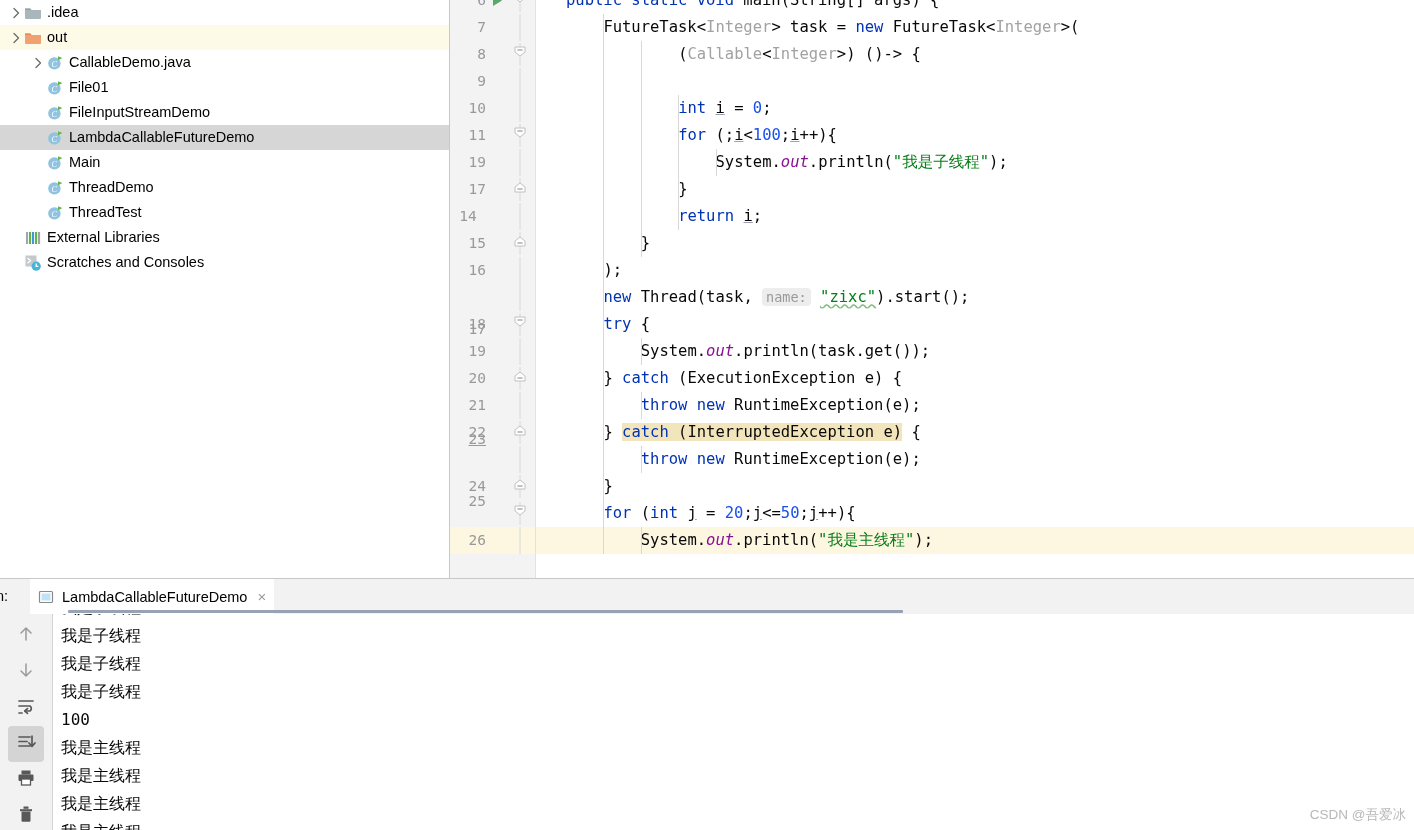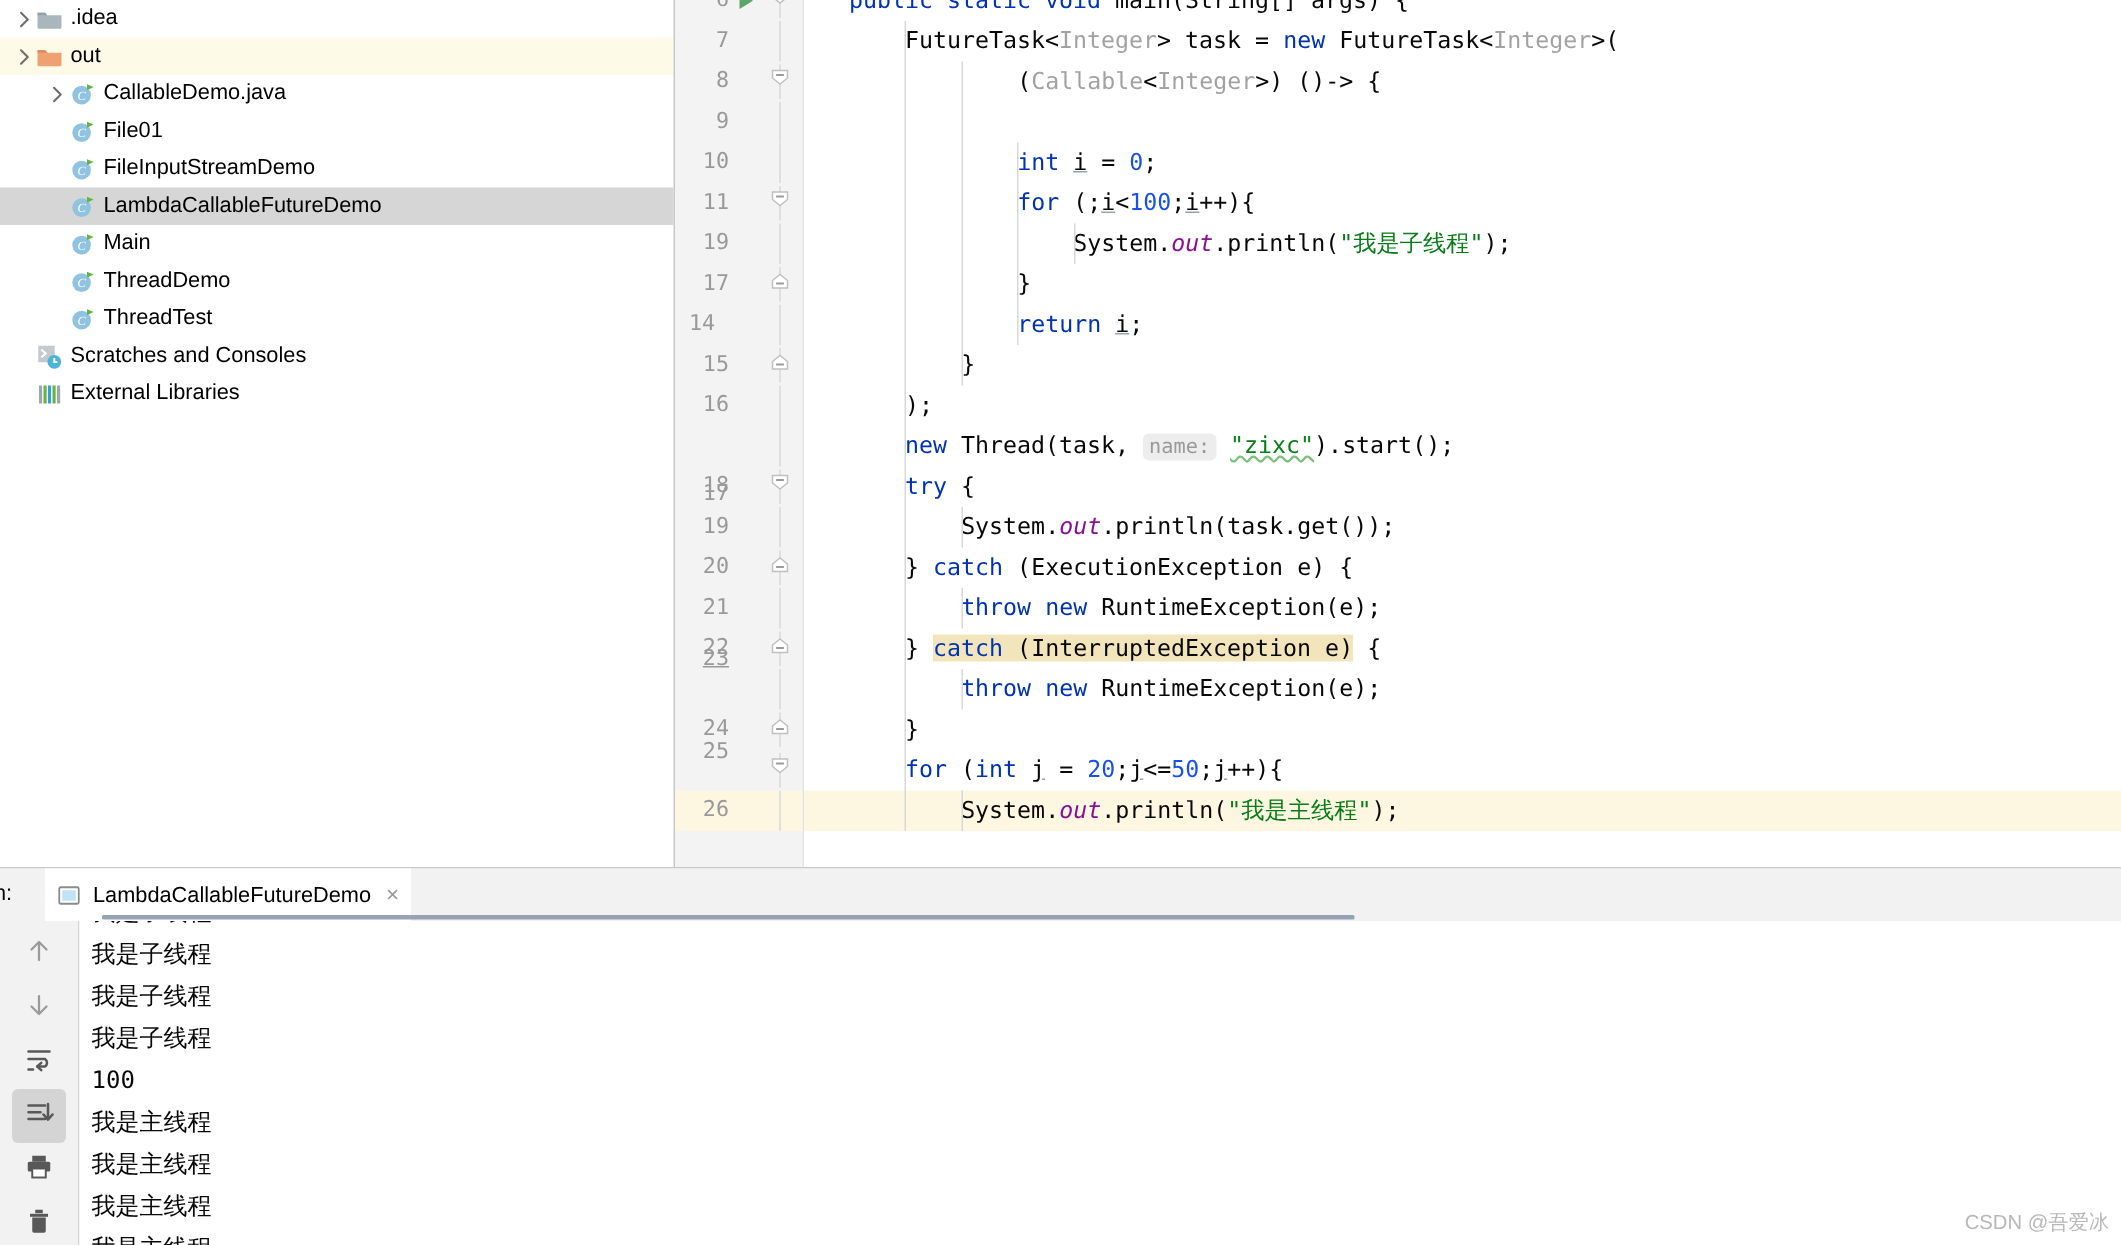--- a/index.html
+++ b/index.html
@@ -282,41 +282,41 @@
               <path d="M12 2.2 l4.4 1.8 -4.4 2.2 z" fill="#62b543"></path>
             </svg>
           </span>
           <span class="tree-label">ThreadTest</span>
         </div>
         <div class="tree-row">
           <span style="display: inline-block; flex: 0 0 8px; height: 1px;"></span>
           <span class="arrow"></span>
           <span class="tree-icon">
             <svg width="18" height="18" viewBox="0 0 18 18">
-              <rect x="1.5" y="1.5" width="11" height="11" fill="#c3c9cc"></rect>
-              <path d="M3.5 4 l3 2.6 -3 2.6" stroke="#ffffff" stroke-width="1.3" fill="none"></path>
-              <circle cx="12.2" cy="12.2" r="4.6" fill="#4fb3d9"></circle>
-              <path d="M12.2 9.6 v2.8 h2.1" stroke="#ffffff" stroke-width="1.3" fill="none"></path>
-            </svg>
-          </span>
-          <span class="tree-label">Scratches and Consoles</span>
-        </div>
-        <div class="tree-row">
-          <span style="display: inline-block; flex: 0 0 8px; height: 1px;"></span>
-          <span class="arrow"></span>
-          <span class="tree-icon">
-            <svg width="18" height="18" viewBox="0 0 18 18">
               <rect x="2" y="3" width="2.1" height="12" fill="#9aa7ad"></rect>
               <rect x="5" y="3" width="2.1" height="12" fill="#62b543"></rect>
               <rect x="8" y="3" width="2.1" height="12" fill="#3b9ad9"></rect>
               <rect x="11" y="3" width="2.1" height="12" fill="#62b543"></rect>
               <rect x="14" y="3" width="2.1" height="12" fill="#9aa7ad"></rect>
             </svg>
           </span>
           <span class="tree-label">External Libraries</span>
+        </div>
+        <div class="tree-row">
+          <span style="display: inline-block; flex: 0 0 8px; height: 1px;"></span>
+          <span class="arrow"></span>
+          <span class="tree-icon">
+            <svg width="18" height="18" viewBox="0 0 18 18">
+              <rect x="1.5" y="1.5" width="11" height="11" fill="#c3c9cc"></rect>
+              <path d="M3.5 4 l3 2.6 -3 2.6" stroke="#ffffff" stroke-width="1.3" fill="none"></path>
+              <circle cx="12.2" cy="12.2" r="4.6" fill="#4fb3d9"></circle>
+              <path d="M12.2 9.6 v2.8 h2.1" stroke="#ffffff" stroke-width="1.3" fill="none"></path>
+            </svg>
+          </span>
+          <span class="tree-label">Scratches and Consoles</span>
         </div>
       </div>
     <div class="panel-divider"></div>
 
     <div class="editor">
       <div class="gutter"></div>
       <div class="gutter-sep"></div>
       <div id="gutter-rows">
           <div class="line-bg-gutter" style="top: -13px;"></div>
           <div class="lnum" style="top: -13px;">6</div>

